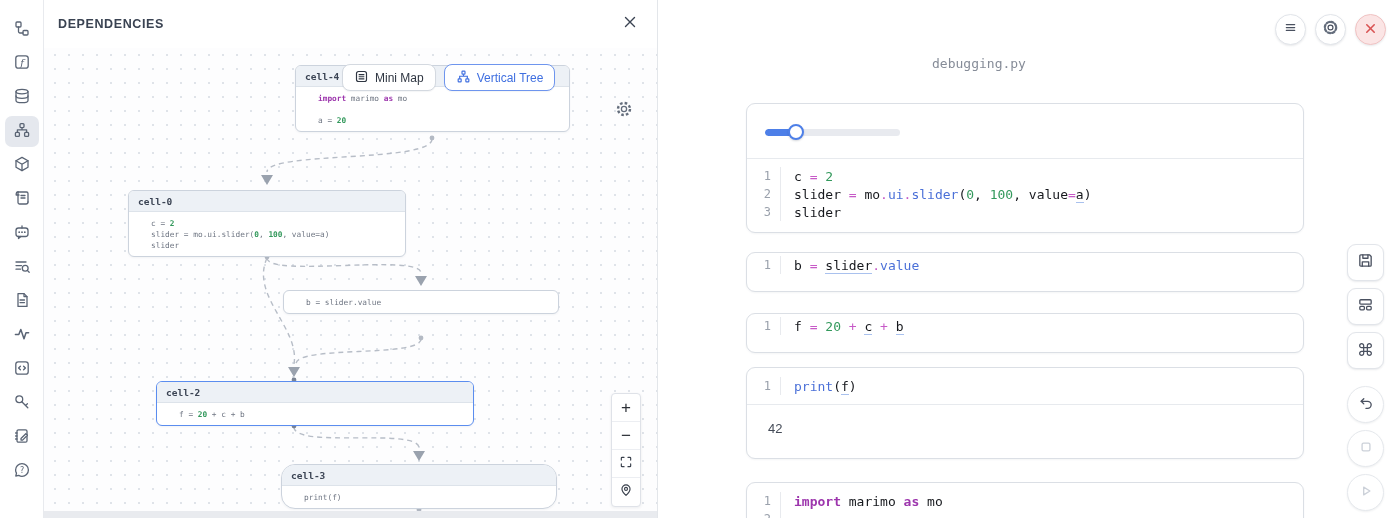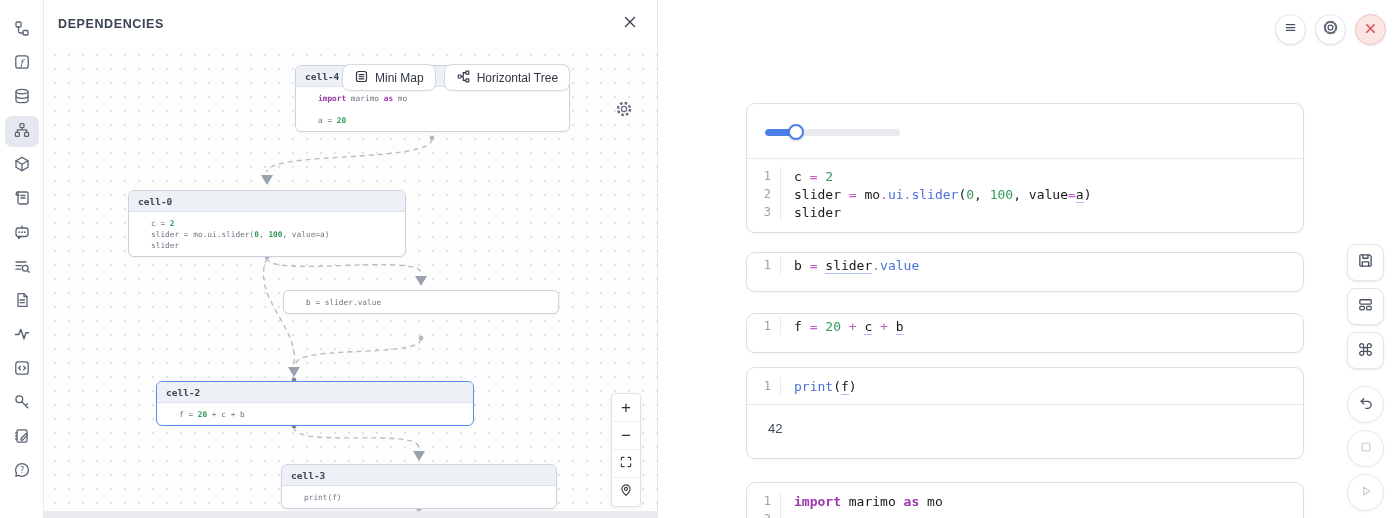--- a/index.html
+++ b/index.html
@@ -279,45 +279,45 @@
         </div>
     </div>
     <div class="node selected" style="left:112px; top:381px; width:318px;">
       <div class="node-header">cell-2</div>
       <div class="node-body">
           <div class="code-line">
             <span class="lc"><span class="tk-plain">f = </span><span class="tk-num">20</span><span class="tk-plain"> + c + b</span></span>
           </div>
         </div>
     </div>
-    <div class="node" style="left:237px; top:464px; width:276px;">
+    <div class="node" style="left:237px; top:464px; width:276px;border-radius:14px;">
       <div class="node-header">cell-3</div>
       <div class="node-body">
           <div class="code-line">
             <span class="lc"><span class="tk-plain">print(f)</span></span>
           </div>
         </div>
     </div>
 
     <div class="view-toolbar">
       <div class="view-btn">
         <span><svg width="15" height="15" viewBox="0 0 18 18">
               <rect x="3" y="3" width="12" height="12" rx="2.5"></rect>
               <path d="M5.6 6.8h6.8M5.6 9.3h6.8M5.6 11.8h6.8"></path>
             </svg></span>
         <span>Mini Map</span>
       </div>
-      <div class="view-btn">
+      <div class="view-btn active">
         <span><svg width="15" height="15" viewBox="0 0 18 18">
-              <rect x="2.6" y="7.2" width="3.6" height="3.6" rx="0.8"></rect>
-              <rect x="11.8" y="2.6" width="3.6" height="3.6" rx="0.8"></rect>
+              <rect x="7.2" y="2.6" width="3.6" height="3.6" rx="0.8"></rect>
+              <rect x="2.6" y="11.8" width="3.6" height="3.6" rx="0.8"></rect>
               <rect x="11.8" y="11.8" width="3.6" height="3.6" rx="0.8"></rect>
-              <path d="M6.2 9h2.5M8.7 9V4.4h3.1M8.7 9v4.6h3.1"></path>
+              <path d="M9 6.2v2.5M9 8.7H4.4v3.1M9 8.7h4.6v3.1"></path>
             </svg></span>
-        <span>Horizontal Tree</span>
+        <span>Vertical Tree</span>
       </div>
     </div>
 
     <div class="graph-gear">
       <span><svg class="gear-svg" width="18" height="18" viewBox="0 0 18 18">
             <circle class="outer" cx="9" cy="9" r="6" stroke-width="2.4" stroke-dasharray="2.6 2.1"></circle>
             <circle cx="9" cy="9" r="2.6" fill="none" stroke="#646d7c" stroke-width="1.3"></circle>
           </svg></span>
     </div>
 
@@ -344,20 +344,21 @@
     <span class="dep-title">DEPENDENCIES</span>
     <span class="dep-close">
         <span><svg width="14" height="14" viewBox="0 0 14 14">
             <path d="M2.5 2.5l9 9M11.5 2.5l-9 9" stroke="#3a4352" stroke-width="1.4" stroke-linecap="round" fill="none"></path>
           </svg></span>
       </span>
   </header>
 </section>
 
 <section class="main">
+  <div class="filename">debugging.py</div>
 
   <div class="top-actions">
     <div class="circ-btn">
         <span><svg width="15" height="15" viewBox="0 0 18 18">
             <path d="M4 5.5h10M4 9h10M4 12.5h10"></path>
           </svg></span>
       </div>
     <div class="circ-btn">
         <span><svg class="gear-svg" width="17" height="17" viewBox="0 0 18 18">
             <circle class="outer" cx="9" cy="9" r="6" stroke="#4a5160" stroke-width="2.4" stroke-dasharray="2.6 2.1" fill="none"></circle>

